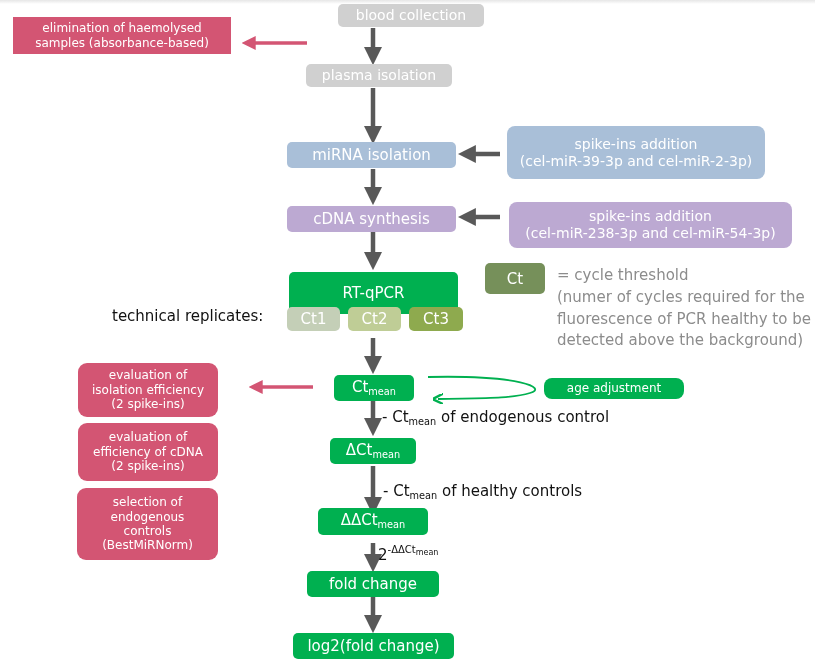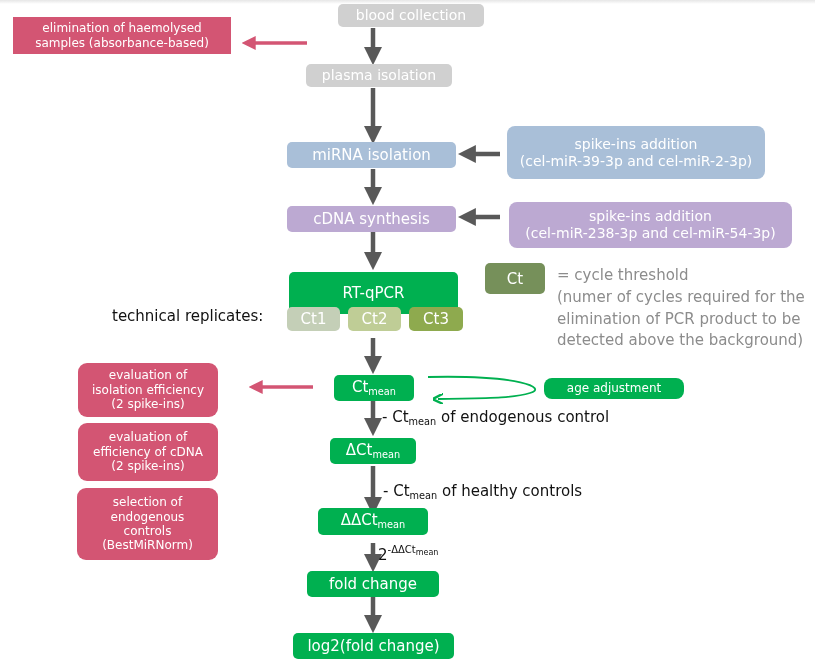--- a/index.html
+++ b/index.html
@@ -114,21 +114,21 @@
 <div class="box main" style="left:409px;top:307px;width:54px;height:24px;background:#8eaa4e;">
   <span>Ct3</span>
 </div>
 
 <div class="box main" style="left:485px;top:263px;width:60px;height:31px;background:#76905a;">
   <span>Ct</span>
 </div>
 <div class="gtext" style="left:557px;top:265px;">
   <div>= cycle threshold</div>
   <div>(numer of cycles required for the</div>
-  <div>elimination  of PCR product to be</div>
+  <div>fluorescence  of PCR healthy to be</div>
   <div>detected  above the background)</div>
 </div>
 
 <div class="box pink" style="left:78px;top:363px;width:140px;height:54px;flex-direction:column;">
   <span>evaluation of</span>
   <span>isolation efficiency</span>
   <span>(2 spike-ins)</span>
 </div>
 <div class="box pink" style="left:78px;top:423px;width:140px;height:58px;flex-direction:column;">
   <span>evaluation of</span>

